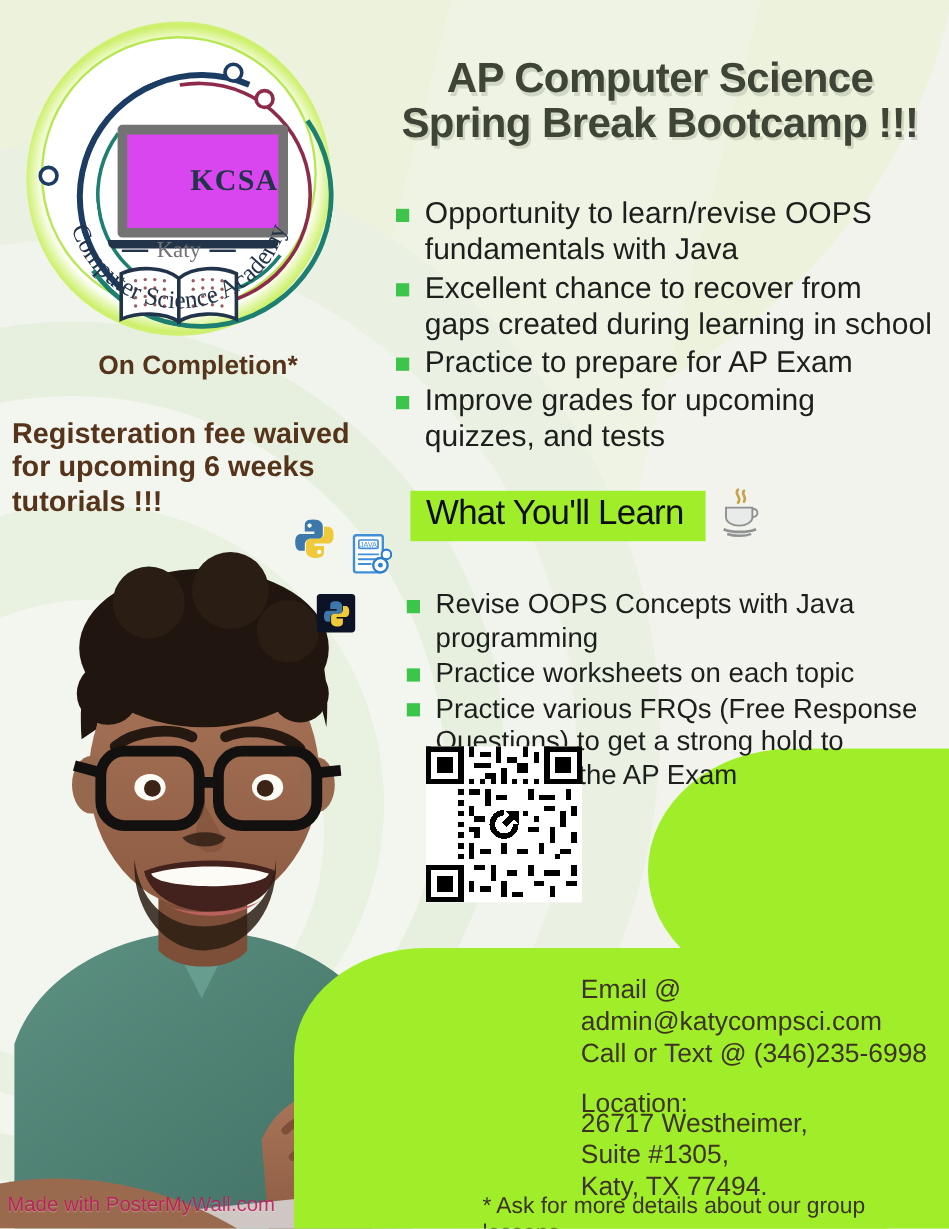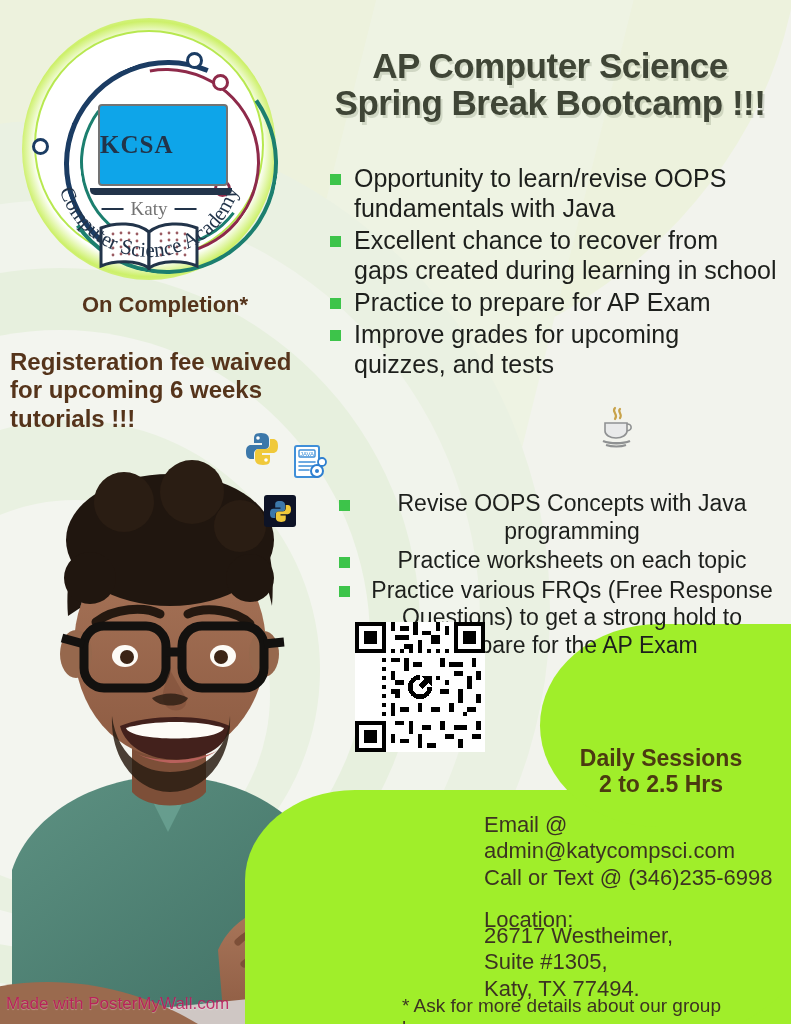--- a/index.html
+++ b/index.html
@@ -51,22 +51,22 @@
           border:3px solid transparent;border-top-color:#8e2a4a;border-right-color:#8e2a4a;
           transform:rotate(35deg);}
   .ring-d{left:44px;top:44px;width:166px;height:166px;
           border:3px solid transparent;border-bottom-color:#1c7f6f;border-left-color:#1c7f6f;
           transform:rotate(-8deg);}
   .node{position:absolute;width:11px;height:11px;border-radius:50%;
         border:3px solid #1b3c63;background:#fff;}
   .node.f{background:#1c7f6f;border-color:#1c7f6f;}
   .node.r{border-color:#8e2a4a;}
   .laptop{position:absolute; left:62px; top:72px; width:130px;}
-  .laptop-screen{width:126px;height:78px;border:2px solid #737373;border-radius:4px;
-                 background:#0ea5e9;display:flex;align-items:center;justify-content:flex-start;}
+  .laptop-screen{width:126px;height:78px;border:8px solid #737373;border-radius:4px;
+                 background:#d946ef;display:flex;align-items:center;justify-content:flex-end;}
   .laptop-base{width:142px;height:7px;margin-left:-8px;margin-top:2px;
                background:#22344a;border-radius:0 0 5px 5px;}
   .kcsa{font-family:"Liberation Serif", serif;font-weight:bold;font-size:25px;
         letter-spacing:1px;color:#22344a;}
   .katy-line{position:absolute;left:50%;top:166px;transform:translateX(-50%);
              display:flex;align-items:center;gap:7px;}
   .katy-line .bar{width:22px;height:2px;background:#22344a;}
   .katy-txt{font-family:"Liberation Serif", serif;font-size:19px;color:#737373;}
   .book{position:absolute;left:50%;top:188px;transform:translateX(-50%);
         width:112px;height:52px;}
@@ -86,21 +86,21 @@
   .blist{position:absolute; list-style:none; margin:0; padding:0;}
   .blist li{
     position:relative; padding-left:27px; margin-bottom:2px;
     color:#1d1f1c; line-height:1.2;
   }
   .blist li::before{
     content:""; position:absolute; left:3px; top:.42em;
     width:11px; height:11px; background:#3dc44a;
   }
   #main-bullets{ left:327px; top:163px; width:450px; font-size:25px; }
-  #learn-bullets{ left:336px; top:490px; width:445px; font-size:23px;text-align:center; }
+  #learn-bullets{ left:336px; top:490px; width:445px; font-size:23px; }
 
   
   .promo-title{
     position:absolute; left:20px; top:292px; width:290px; text-align:center;
     font-weight:bold; font-size:22px; color:#55341b;
   }
   .promo-body{
     position:absolute; left:10px; top:348px; width:310px; text-align:left;
     font-weight:bold; font-size:24px; line-height:1.18; color:#55341b;
   }
@@ -361,20 +361,21 @@
   <ul class="blist" id="main-bullets">
     <li>Opportunity to learn/revise OOPS fundamentals with Java</li>
     <li>Excellent chance to recover from gaps created during learning in school</li>
     <li>Practice to prepare for AP Exam</li>
     <li>Improve grades for upcoming quizzes, and tests</li>
   </ul>
 
   <div class="promo-title">On Completion*</div>
   <div class="promo-body">Registeration fee waived for upcoming 6 weeks tutorials !!!</div>
 
+  <div class="learn-badge">What You'll Learn</div>
 
   <svg class="java-cup" viewBox="0 0 40 44">
     <g fill="none" stroke="#c8a24a" stroke-width="2.2" stroke-linecap="round">
       <path d="M19 4 C15 8 23 10 19 15"></path>
       <path d="M24 5 C21 8 27 10 24 14"></path>
     </g>
     <path d="M9 19 H31 V27 C31 31 26 34 20 34 C14 34 9 31 9 27 Z" fill="#e9eaea" stroke="#8f9192" stroke-width="1.6"></path>
     <path d="M31 20 C36 20 37 26 31 27" fill="none" stroke="#8f9192" stroke-width="1.6"></path>
     <path d="M7 37 C14 40 27 40 34 37" fill="none" stroke="#8f9192" stroke-width="2.4"></path>
     <path d="M10 41 C16 43 25 43 30 41" fill="none" stroke="#8f9192" stroke-width="2"></path>
@@ -513,24 +514,20 @@
       </g>
 
       <rect x="11" y="11" width="7" height="7" fill="#ffffff"></rect>
       <g transform="translate(11.5,11.5) scale(0.06)">
         <path d="M50 5 A45 45 0 1 0 95 50 L78 50 A28 28 0 1 1 50 22 Z" fill="#000000"></path>
         <path d="M55 10 L95 10 L95 50 L80 35 L58 57 L44 43 L66 21 Z" fill="#000000"></path>
       </g>
     </svg>
   </div>
 
-  <div class="sessions">
-    <div>Daily Sessions</div>
-    <div>2 to 2.5 Hrs</div>
-  </div>
 
   <div class="contact">
     <div>Email @</div>
     <div>admin@katycompsci.com</div>
     <div>Call or Text @ (346)235-6998</div>
     <div class="gap"></div>
     <div>Location:</div>
   </div>
 
   <div class="addr">

